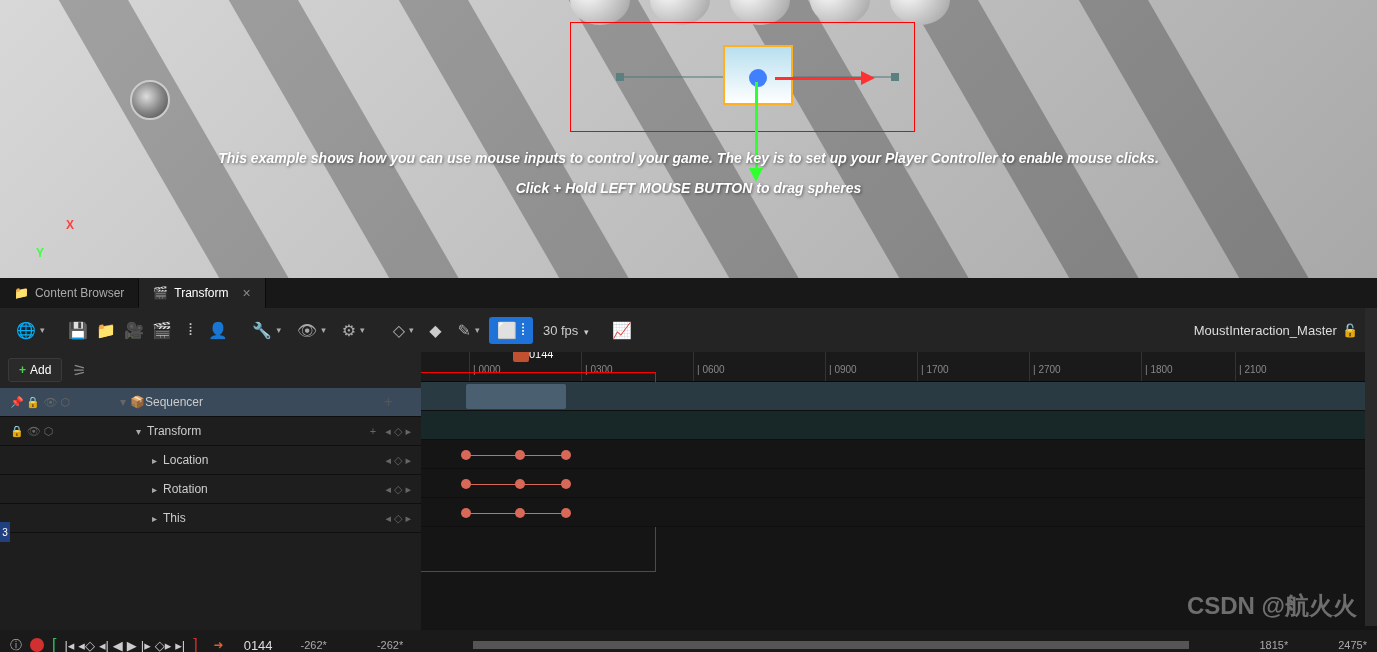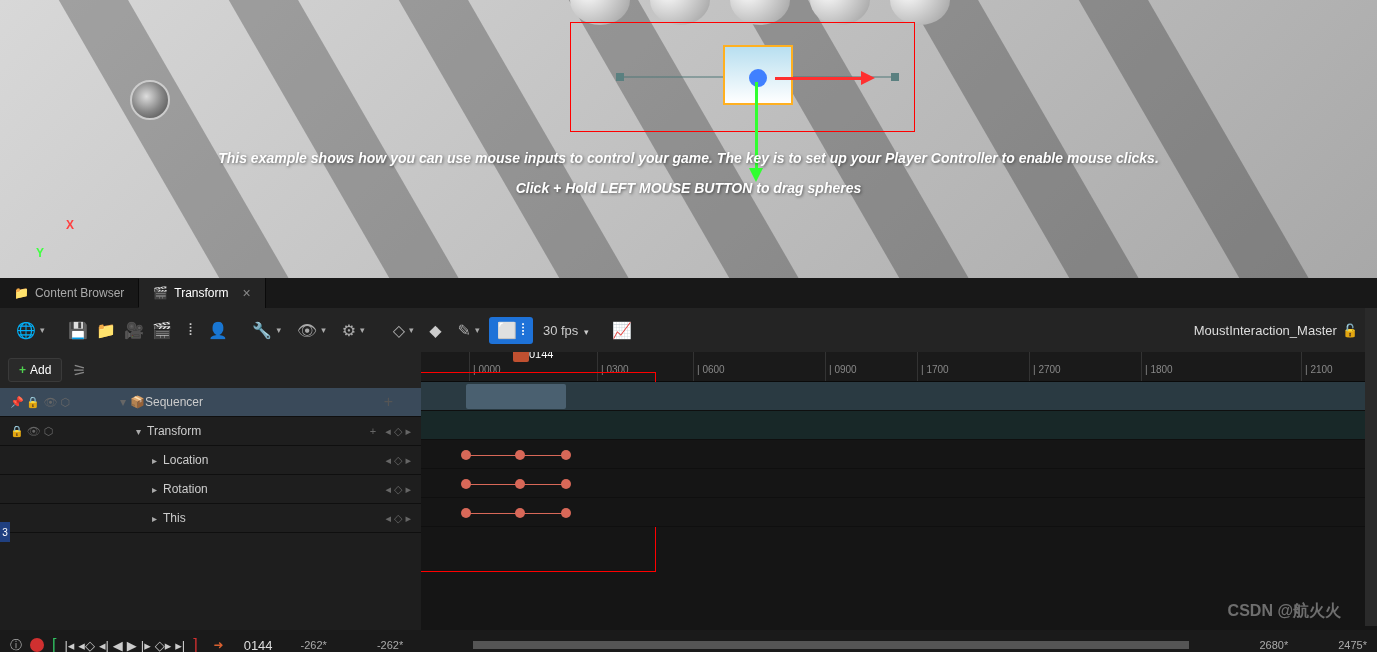--- a/index.html
+++ b/index.html
@@ -91,21 +91,21 @@
 .bracket { font-size: 16px; }
 .bracket-g { color: #30c060; }
 .bracket-r { color: #d03030; }
 .frame-num { color: #ddd; font-size: 13px; margin-left: 12px; }
 .loop-arrow { color: #d86030; margin-left: 8px; }
 .timeline-footer { flex: 1; display: flex; padding-left: 20px; gap: 50px; align-items: center; }
 .zoom-label { color: #aaa; font-size: 11px; }
 .scrubber { flex: 1; height: 8px; background: #555; margin: 0 20px; }
 .vert-bar { position: absolute; right: 0; top: 308px; bottom: 26px; width: 12px; background: #2a2a2a; }
 
-.watermark { position: absolute; right: 36px; bottom: 30px; color: rgba(200,200,200,0.5); font-size: 16px; font-weight: bold; pointer-events: none; }
+.watermark { position: absolute; right: 20px; bottom: 30px; color: rgba(200,200,200,0.5); font-size: 24px; font-weight: bold; pointer-events: none; }
 .side-tab { position: absolute; left: 0; top: 522px; width: 10px; height: 20px; background: #204080; color: #fff; font-size: 10px; display: flex; align-items: center; justify-content: center; }
 </style>
 </head>
 <body>
 
 <div class="viewport">
   <div class="viewport-inner">
     <div class="stripe" style="left:150px;top:-150px"></div>
     <div class="stripe" style="left:320px;top:-150px"></div>
     <div class="stripe" style="left:490px;top:-150px"></div>
@@ -220,27 +220,27 @@
       <span class="track-label">This</span>
       <span class="key-controls">◂ ◇ ▸</span>
     </div>
   </div>
 
   <div class="seq-right">
     <div class="ruler">
       <div class="playhead-marker"></div>
       <div class="playhead-label">0144</div>
       <div class="ruler-tick" style="left:48px">| <span>0000</span></div>
-      <div class="ruler-tick" style="left:176px">| <span>0300</span></div>
+      <div class="ruler-tick" style="left:160px">| <span>0300</span></div>
       <div class="ruler-tick" style="left:272px">| <span>0600</span></div>
       <div class="ruler-tick" style="left:404px">| <span>0900</span></div>
       <div class="ruler-tick" style="left:496px">| <span>1700</span></div>
       <div class="ruler-tick" style="left:608px">| <span>2700</span></div>
       <div class="ruler-tick" style="left:720px">| <span>1800</span></div>
-      <div class="ruler-tick" style="left:880px">| <span>2100</span></div>
+      <div class="ruler-tick" style="left:814px">| <span>2100</span></div>
     </div>
     <div style="position:relative">
       <div class="red-overlay"></div>
       <div class="range-start"></div>
       <div class="playhead"></div>
       <div class="timeline-row actor">
         <div class="clip-bar"></div>
       </div>
       <div class="timeline-row prop"></div>
       <div class="timeline-row sub">
@@ -279,20 +279,20 @@
     <span class="play-btn">◇▸</span>
     <span class="play-btn">▸|</span>
   </div>
   <span class="bracket bracket-r">]</span>
   <span class="loop-arrow">➜</span>
   <span class="frame-num">0144</span>
   <div class="timeline-footer">
     <span class="zoom-label">-262*</span>
     <span class="zoom-label">-262*</span>
     <div class="scrubber"></div>
-    <span class="zoom-label">2680*</span>
+    <span class="zoom-label">1815*</span>
     <span class="zoom-label">2475*</span>
   </div>
 </div>
 
 <div class="side-tab">3</div>
 <div class="vert-bar"></div>
 <div class="watermark">CSDN @航火火</div>
 
 </body></html>

